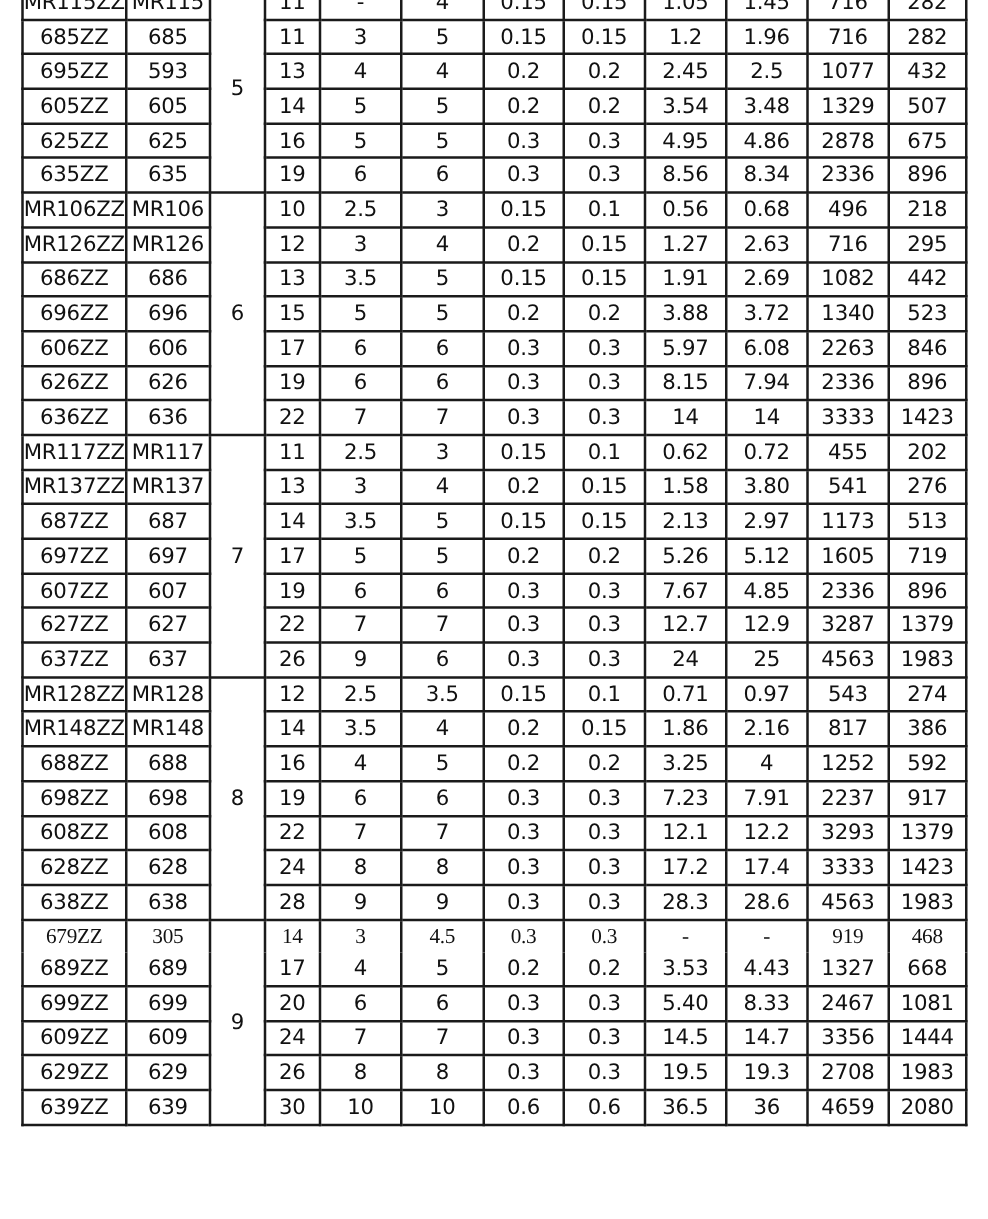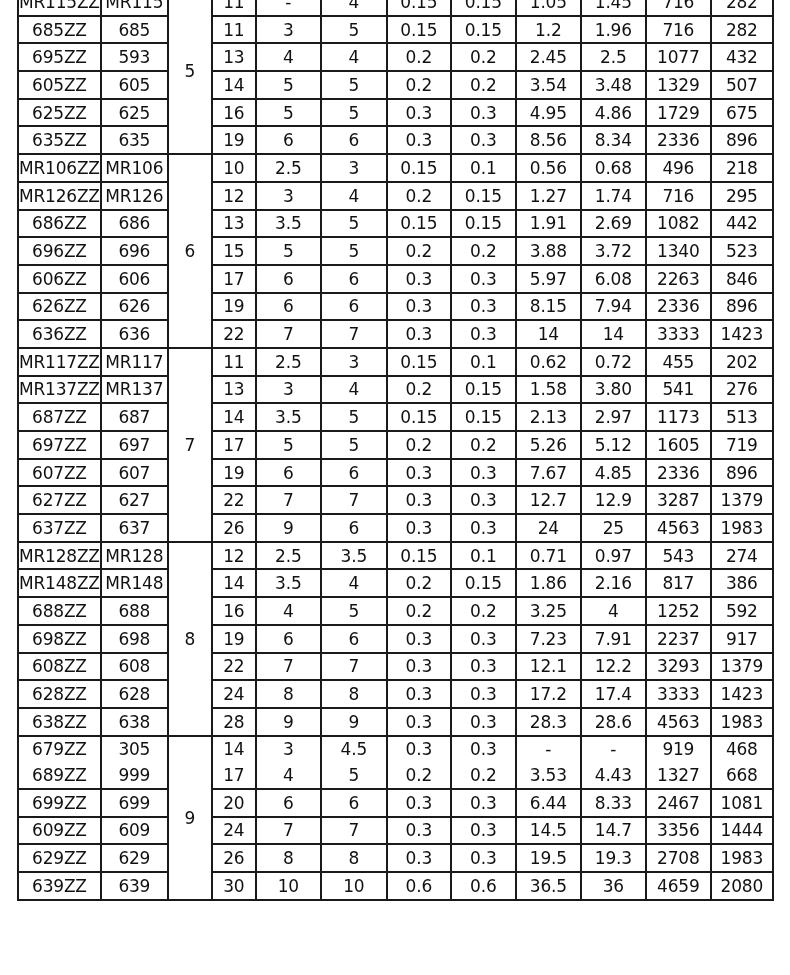--- a/index.html
+++ b/index.html
@@ -4,21 +4,21 @@
 <style>
   html, body { margin: 0; padding: 0; background: #ffffff; }
   body { width: 790px; height: 975px; overflow: hidden; position: relative;
          font-family: "DejaVu Sans", sans-serif; color: #111; }
   #sheet { position: absolute; left: 17px; top: -13px; }
   table { border-collapse: collapse; table-layout: fixed; }
   td { border: 2px solid #1a1a1a; text-align: center; vertical-align: middle;
        font-size: 17px; height: 25.7px; padding: 0; white-space: nowrap;
        overflow: hidden; letter-spacing: -0.2px; background: #fff; }
   td.grp { font-size: 17px; }
-  td.noline-b { border-bottom: none; }
+  td.noline-b { border-bottom: none; font-family: Liberation Serif, serif; }
   td.noline-t { border-top: none; }
 </style>
 </head>
 <body>
 
 <div id="sheet">
   <table id="spec">
     <colgroup>
       <col style="width:82px">
         <col style="width:67px">
@@ -90,21 +90,21 @@
         <tr>
           <td>625ZZ</td>
           <td>625</td>
           <td>16</td>
           <td>5</td>
           <td>5</td>
           <td>0.3</td>
           <td>0.3</td>
           <td>4.95</td>
           <td>4.86</td>
-          <td>1729</td>
+          <td>2878</td>
           <td>675</td>
         </tr>
         <tr>
           <td>635ZZ</td>
           <td>635</td>
           <td>19</td>
           <td>6</td>
           <td>6</td>
           <td>0.3</td>
           <td>0.3</td>
@@ -129,21 +129,21 @@
         </tr>
         <tr>
           <td>MR126ZZ</td>
           <td>MR126</td>
           <td>12</td>
           <td>3</td>
           <td>4</td>
           <td>0.2</td>
           <td>0.15</td>
           <td>1.27</td>
-          <td>1.74</td>
+          <td>2.63</td>
           <td>716</td>
           <td>295</td>
         </tr>
         <tr>
           <td>686ZZ</td>
           <td>686</td>
           <td>13</td>
           <td>3.5</td>
           <td>5</td>
           <td>0.15</td>
@@ -398,40 +398,40 @@
           <td class="noline-b">4.5</td>
           <td class="noline-b">0.3</td>
           <td class="noline-b">0.3</td>
           <td class="noline-b">-</td>
           <td class="noline-b">-</td>
           <td class="noline-b">919</td>
           <td class="noline-b">468</td>
         </tr>
         <tr>
           <td class="noline-t">689ZZ</td>
-          <td class="noline-t">999</td>
+          <td class="noline-t">689</td>
           <td class="noline-t">17</td>
           <td class="noline-t">4</td>
           <td class="noline-t">5</td>
           <td class="noline-t">0.2</td>
           <td class="noline-t">0.2</td>
           <td class="noline-t">3.53</td>
           <td class="noline-t">4.43</td>
           <td class="noline-t">1327</td>
           <td class="noline-t">668</td>
         </tr>
         <tr>
           <td>699ZZ</td>
           <td>699</td>
           <td>20</td>
           <td>6</td>
           <td>6</td>
           <td>0.3</td>
           <td>0.3</td>
-          <td>6.44</td>
+          <td>5.40</td>
           <td>8.33</td>
           <td>2467</td>
           <td>1081</td>
         </tr>
         <tr>
           <td>609ZZ</td>
           <td>609</td>
           <td>24</td>
           <td>7</td>
           <td>7</td>

